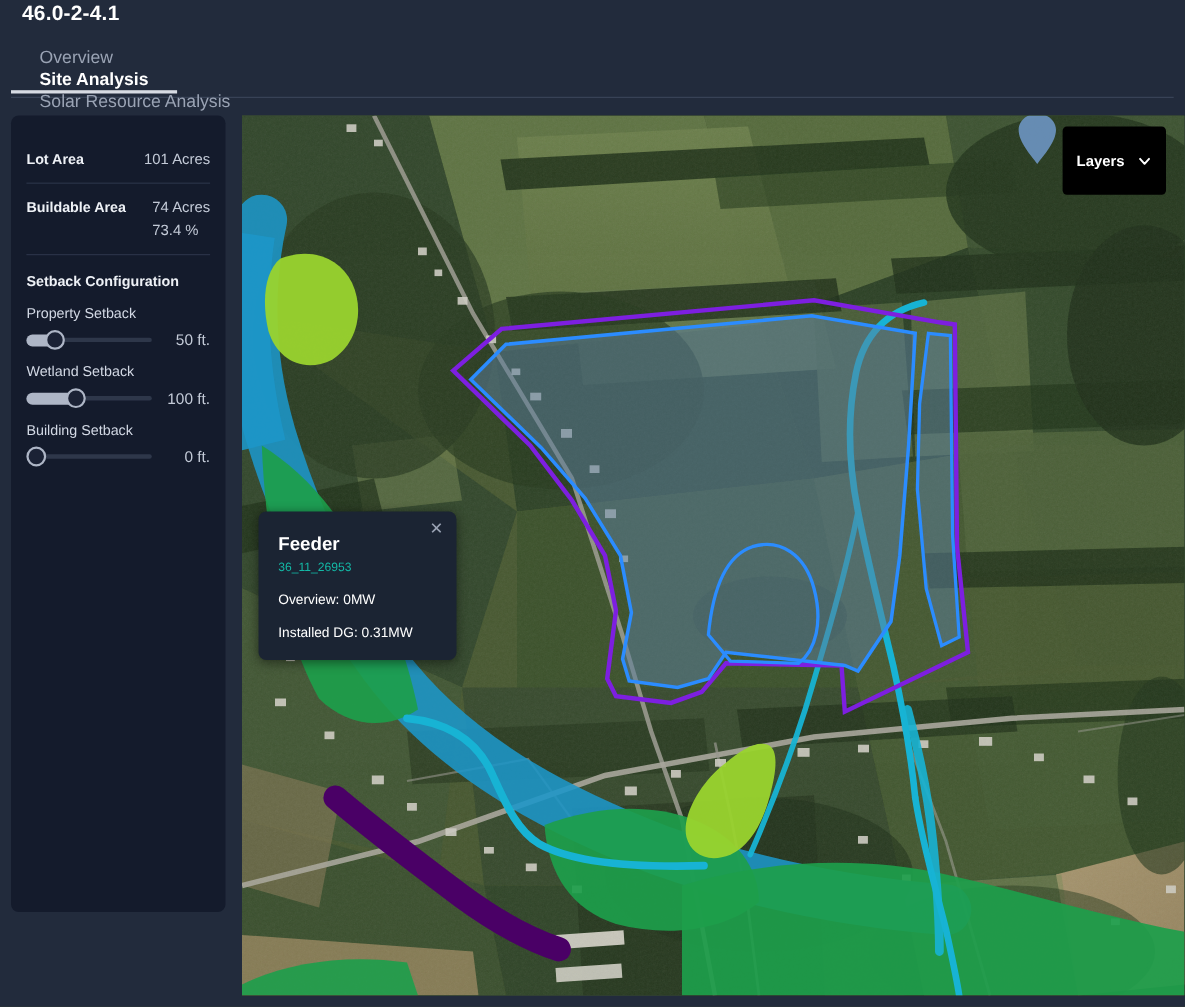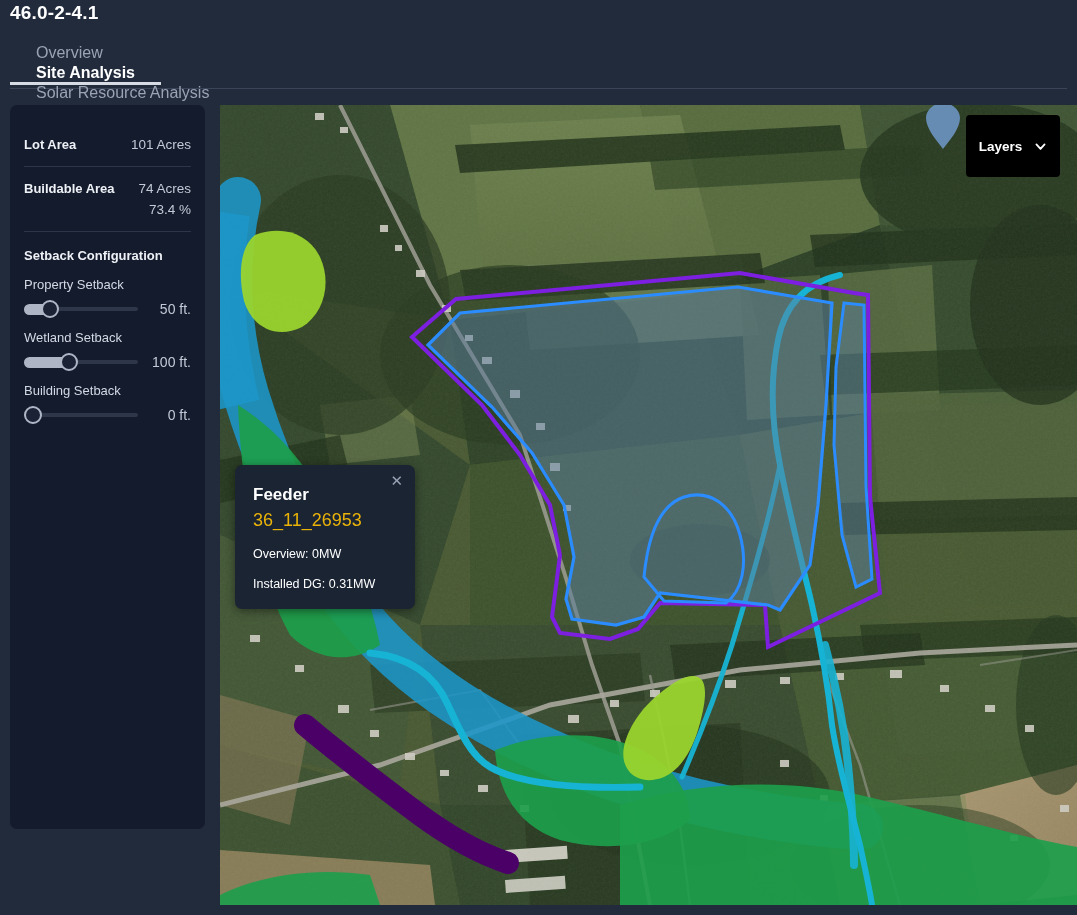--- a/index.html
+++ b/index.html
@@ -6,21 +6,21 @@
   html, body {
     width: 1077px; height: 915px;
     background: #222b3c;
     font-family: "Liberation Sans", sans-serif;
     overflow: hidden;
   }
   #app { position: relative; width: 1077px; height: 915px; background: #222b3c; }
 
   
   .page-title {
-    position: absolute; left: 10px; top: 2px;
+    position: absolute; left: 20px; top: 2px;
     font-size: 19px; font-weight: bold; color: #ffffff;
     letter-spacing: 0.2px;
   }
   .tabbar {
     position: absolute; left: 10px; top: 44px; width: 1057px; height: 45px;
     border-bottom: 1px solid #3b4559;
     display: flex; align-items: flex-start; flex-direction: column;
   }
   .tab {
     height: 44px; display: flex; align-items: center; justify-content: center;
@@ -35,21 +35,21 @@
   .sidebar {
     position: absolute; left: 10px; top: 105px; width: 195px; height: 724px;
     background: #141b2c; border-radius: 7px; padding: 18px 14px 0 14px;
   }
   .metric-row {
     display: flex; justify-content: space-between; align-items: flex-start;
     padding: 12px 0 10px 0;
   }
   .metric-row + .metric-divider { border-top: 1px solid #2c354a; }
   .metric-label { font-size: 13px; font-weight: bold; color: #eef1f6; padding-top: 2px; }
-  .metric-values { text-align: right; }
+  .metric-values { }
   .metric-value { font-size: 13.5px; color: #c3cad7; line-height: 1.55; }
 
   .section-head {
     font-size: 13px; font-weight: bold; color: #eef1f6;
     padding: 16px 0 8px 0;
   }
 
   .slider-block { padding-bottom: 6px; }
   .slider-label { font-size: 13px; color: #d2d8e4; padding: 6px 0 8px 0; }
   .slider-row { display: flex; align-items: center; gap: 8px; }
@@ -91,21 +91,21 @@
   .popup {
     position: absolute; left: 15px; top: 360px; width: 180px;
     background: #1b2433; border-radius: 7px; padding: 20px 18px 18px 18px;
     box-shadow: 0 2px 10px rgba(0,0,0,0.45);
   }
   .popup .close {
     position: absolute; right: 9px; top: 5px; font-size: 15px; color: #9aa3b4;
     cursor: pointer; line-height: 1; padding: 3px;
   }
   .popup .ptitle { font-size: 17px; font-weight: bold; color: #ffffff; padding-bottom: 5px; }
-  .popup .pid { font-size: 18px; color: #eab308; padding-bottom: 16px; }
+  .popup .pid { font-size: 11px; color: #14b8a6; padding-bottom: 16px; }
   .popup .prow { font-size: 12.5px; color: #ffffff; padding-bottom: 16px; }
   .popup .prow:last-child { padding-bottom: 0; }
 </style>
 </head>
 <body>
 
 <div id="app">
 
   <div class="page-title">46.0-2-4.1</div>
 

